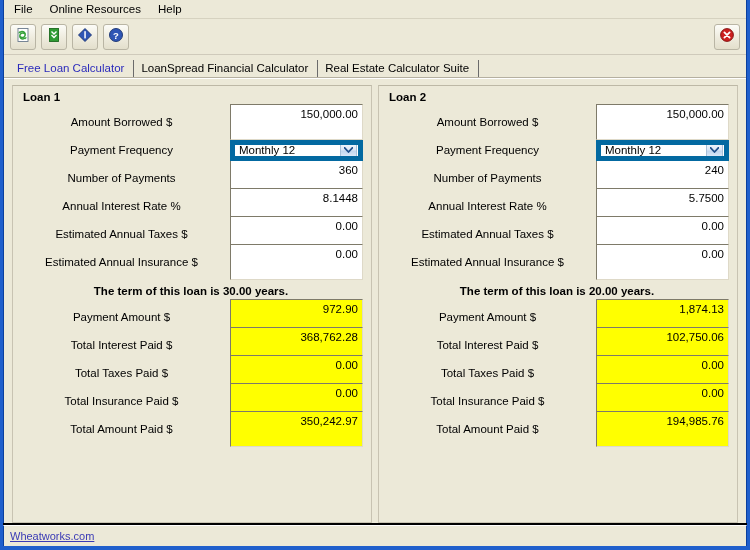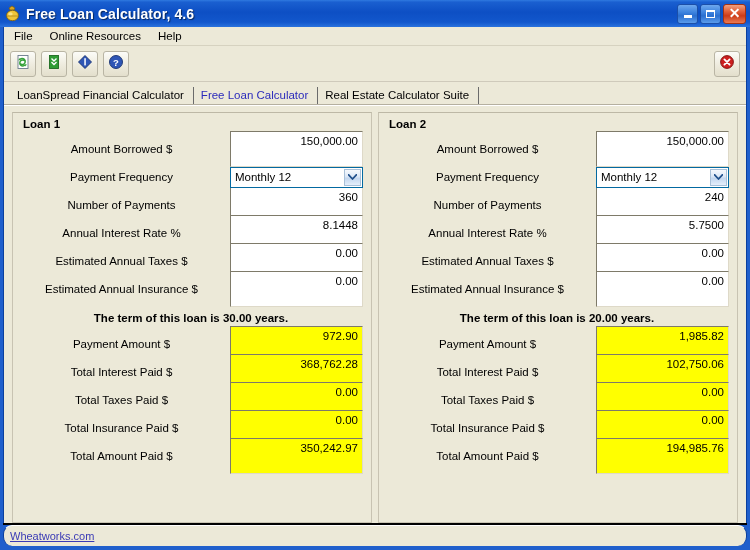--- a/index.html
+++ b/index.html
@@ -126,21 +126,21 @@
     border-top-color:#7e7a69;border-left-color:#7e7a69;
     border-right-color:#ded9c8;border-bottom-color:#ded9c8;
     font-size:11.5px;color:#000;text-align:right;
     padding:1px 4px 0 0;line-height:17px;
     overflow:hidden;
   }
   .rfield.result{background:#ffff00;}
   .rselect{
     width:133px;flex:0 0 133px;height:21px;box-sizing:border-box;
     background:#ffffff;
-    border:1px solid #0369a1;
+    border:5px solid #0369a1;
     display:flex;align-items:center;
     font-size:11.5px;color:#000;
     padding-left:4px;position:relative;
     overflow:hidden;
     gap:12px;
   }
   .rselect .sel-text{flex:1 1 auto;text-align:left;line-height:19px;}
   .sel-arrow{
     width:17px;height:17px;flex:0 0 17px;margin-right:1px;
     background:linear-gradient(180deg,#f6f9fd 0%,#dbe7f6 45%,#c3d7ef 55%,#e4eefb 100%);
@@ -150,55 +150,33 @@
   .term-line{
     font-size:11.5px;font-weight:bold;color:#000;text-align:center;
     margin:6px 0 3px 0;height:18px;line-height:18px;
   }
   
   .statusbar{
     flex:0 0 21px;height:21px;background:#ece9d8;
     border-top:1px solid #ffffff;
     display:flex;align-items:center;padding-left:6px;box-sizing:border-box;
     margin:0 3px 0 3px;
-    border-left:1px solid #0a3f9e;border-right:1px solid #0a3f9e;border-radius:9px;
+    border-left:1px solid #0a3f9e;border-right:1px solid #0a3f9e;
   }
   .status-link{
     font-size:11px;color:#3a3ab5;text-decoration:underline;white-space:nowrap;
   }
   .bottom-edge{flex:0 0 4px;background:#1f5fcc;}
   .client-bottom-rule{height:2px;background:#000;margin:0 3px;}
 </style>
 </head>
 <body>
 
 <div class="window">
 
-  <div class="titlebar">
-    <div class="title-icon">
-      <svg width="17" height="17" viewBox="0 0 17 17">
-        <path d="M5 3 L8 1 L11 3 L10 5 L6 5 Z" fill="#d9a521" stroke="#7a5a0b" stroke-width="0.7"></path>
-        <ellipse cx="8.5" cy="10.5" rx="6" ry="5.2" fill="#f0c53a" stroke="#7a5a0b" stroke-width="0.8"></ellipse>
-        <ellipse cx="6.5" cy="9" rx="2.2" ry="1.8" fill="#fbe389"></ellipse>
-        <path d="M3 11 L14 11" stroke="#a87c12" stroke-width="0.7"></path>
-      </svg>
-    </div>
-    <div class="title-text">Free Loan Calculator, 4.6</div>
-    <div class="caption-buttons">
-      <div class="cbtn min">
-        <div class="glyph-min"></div>
-      </div>
-      <div class="cbtn max">
-        <div class="glyph-max"></div>
-      </div>
-      <div class="cbtn close">
-        <div class="glyph-close">✕</div>
-      </div>
-    </div>
-  </div>
 
   <div class="client">
 
     <div class="menubar">
       <div class="menu-item">File</div>
       <div class="menu-item">Online Resources</div>
       <div class="menu-item">Help</div>
     </div>
 
     <div class="toolbar">
@@ -244,22 +222,22 @@
         <span>
           <svg width="16" height="16" viewBox="0 0 16 16">
             <circle cx="8" cy="8" r="6.4" fill="#cc1f1f" stroke="#7d0d0d" stroke-width="0.9"></circle>
             <path d="M5.4 5.4 L10.6 10.6 M10.6 5.4 L5.4 10.6" stroke="#ffffff" stroke-width="1.8" stroke-linecap="round"></path>
           </svg>
         </span>
       </div>
     </div>
 
     <div class="tabstrip">
+      <div class="tab active">Free Loan Calculator</div>
       <div class="tab">LoanSpread Financial Calculator</div>
-      <div class="tab active">Free Loan Calculator</div>
       <div class="tab">Real Estate Calculator Suite</div>
     </div>
 
     <div class="body-area">
 
       <div class="panel">
         <div class="panel-title">Loan 1</div>
         <div class="rows">
 
           <div class="row">
@@ -367,21 +345,21 @@
 
           <div class="row">
             <div class="rlabel">Estimated Annual Insurance  $</div>
             <div class="rfield">0.00</div>
           </div>
 
           <div class="term-line">The term of this loan is 20.00 years.</div>
 
           <div class="row">
             <div class="rlabel">Payment Amount  $</div>
-            <div class="rfield result">1,985.82</div>
+            <div class="rfield result">1,874.13</div>
           </div>
 
           <div class="row">
             <div class="rlabel">Total Interest Paid  $</div>
             <div class="rfield result">102,750.06</div>
           </div>
 
           <div class="row">
             <div class="rlabel">Total Taxes Paid  $</div>
             <div class="rfield result">0.00</div>

